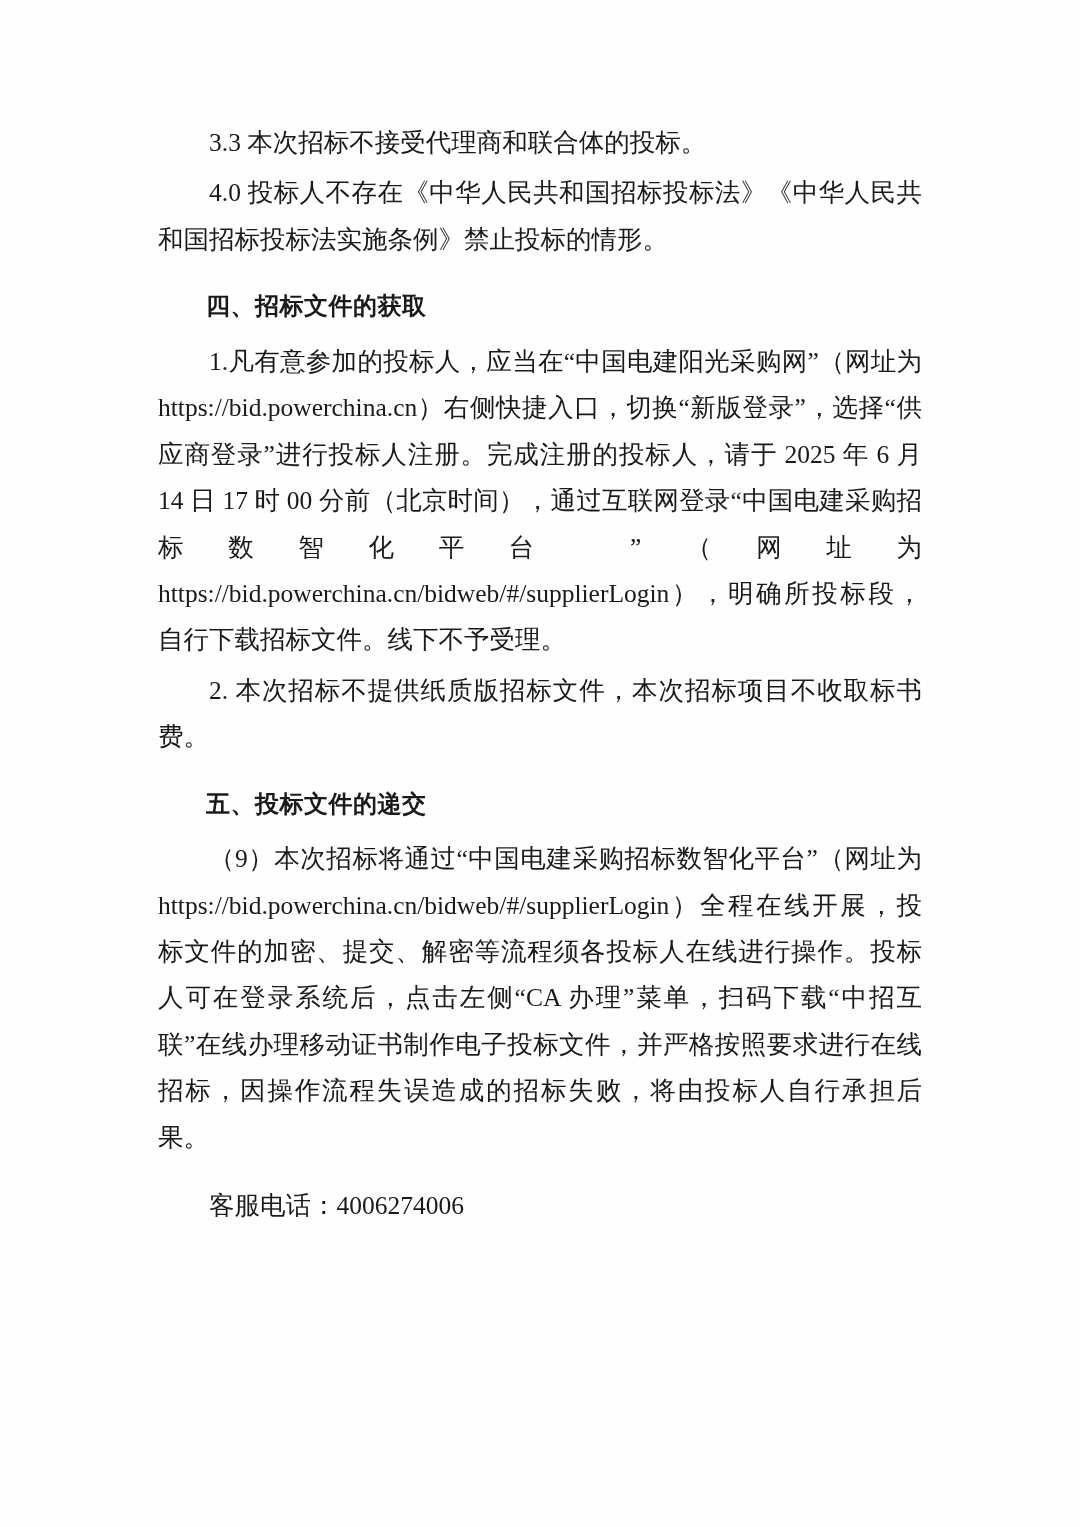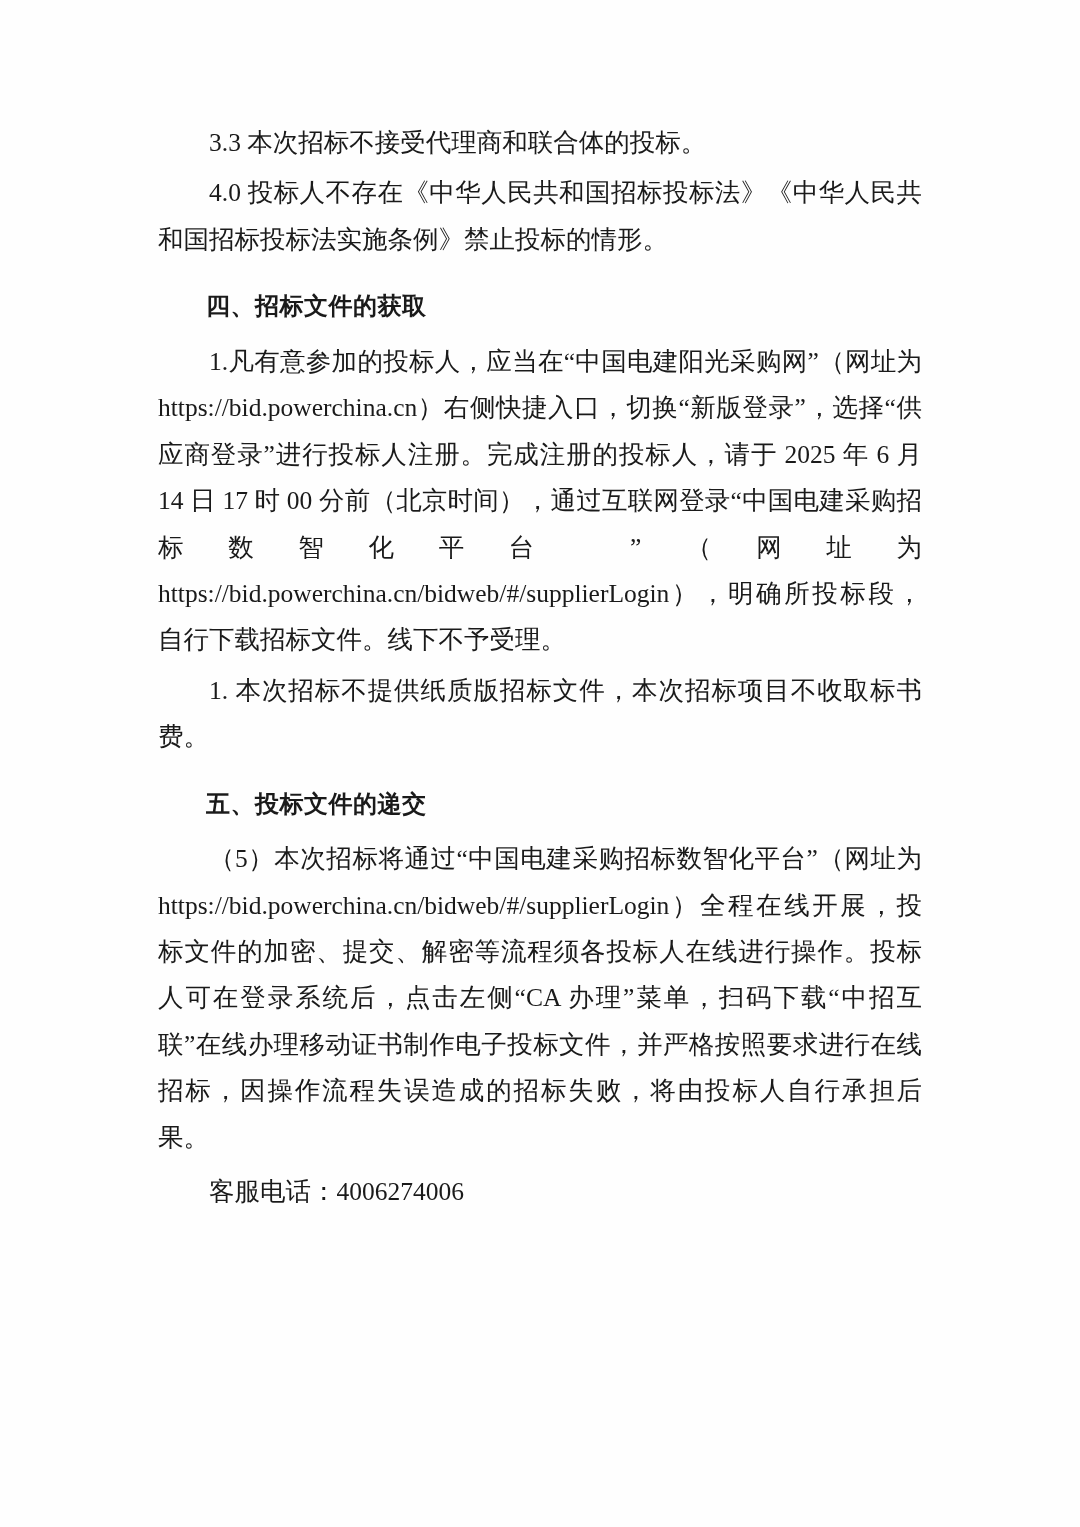--- a/index.html
+++ b/index.html
@@ -44,41 +44,41 @@
   }
   .para {
     margin-bottom: 4px;
   }
   .u {
     text-decoration: underline;
     text-underline-offset: 4px;
   }
   .contact {
     text-indent: 2em;
-    margin-top: 8px;
+    margin-top: 22px;
   }
 </style>
 </head>
 <body>
 
 <div class="page">
   <div class="doc-body">
 
     <p class="para indent">3.3 本次招标不接受代理商和联合体的投标。</p>
 
     <p class="para indent">4.0 投标人不存在《中华人民共和国招标投标法》《中华人民共和国招标投标法实施条例》禁止投标的情形。</p>
 
     <p class="heading">四、招标文件的获取</p>
 
     <p class="para indent">1.凡有意参加的投标人，应当在“中国电建阳光采购网”（网址为 https://bid.powerchina.cn）右侧快捷入口，切换“新版登录”，选择“供应商登录”进行投标人注册。完成注册的投标人，请于 2025 年 6 月 14 日 17 时 00 分前（北京时间），通过互联网登录“中国电建采购招标数智化平台 ”（网址为 https://bid.powerchina.cn/bidweb/#/supplierLogin），明确所投标段，自行下载招标文件。线下不予受理。</p>
 
-    <p class="para indent">1. 本次招标不提供纸质版招标文件，本次招标项目不收取标书费。</p>
+    <p class="para indent">2. 本次招标不提供纸质版招标文件，本次招标项目不收取标书费。</p>
 
     <p class="heading">五、投标文件的递交</p>
 
 
-    <p class="para indent">（5）本次招标将通过“中国电建采购招标数智化平台”（网址为 https://bid.powerchina.cn/bidweb/#/supplierLogin）全程在线开展，投标文件的加密、提交、解密等流程须各投标人在线进行操作。投标人可在登录系统后，点击左侧“CA 办理”菜单，扫码下载“中招互联”在线办理移动证书制作电子投标文件，并严格按照要求进行在线招标，因操作流程失误造成的招标失败，将由投标人自行承担后果。</p>
+    <p class="para indent">（9）本次招标将通过“中国电建采购招标数智化平台”（网址为 https://bid.powerchina.cn/bidweb/#/supplierLogin）全程在线开展，投标文件的加密、提交、解密等流程须各投标人在线进行操作。投标人可在登录系统后，点击左侧“CA 办理”菜单，扫码下载“中招互联”在线办理移动证书制作电子投标文件，并严格按照要求进行在线招标，因操作流程失误造成的招标失败，将由投标人自行承担后果。</p>
 
     <p class="contact">客服电话：4006274006</p>
 
 
   </div>
 </div>
 
 </body></html>

